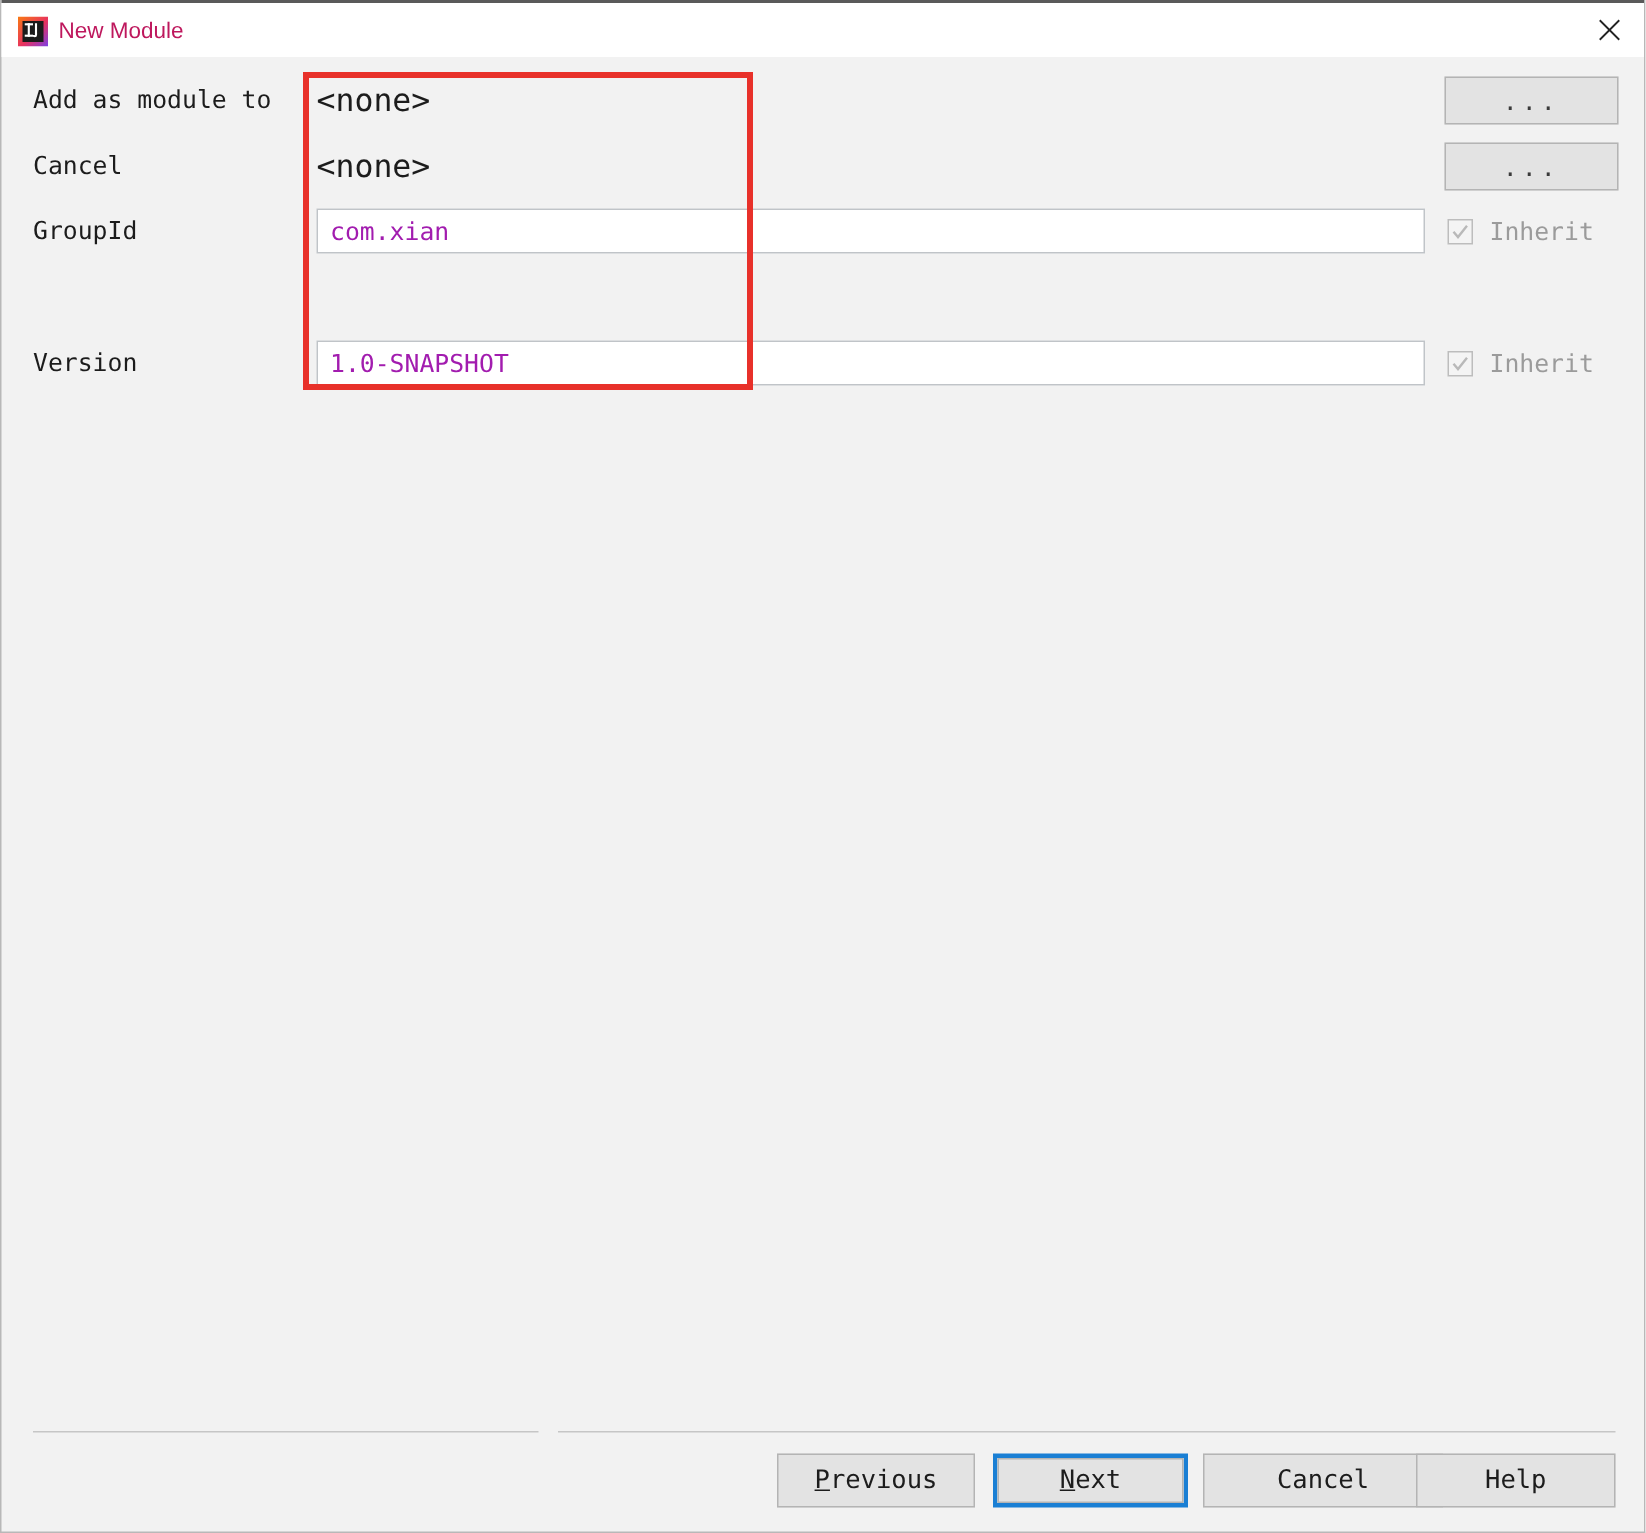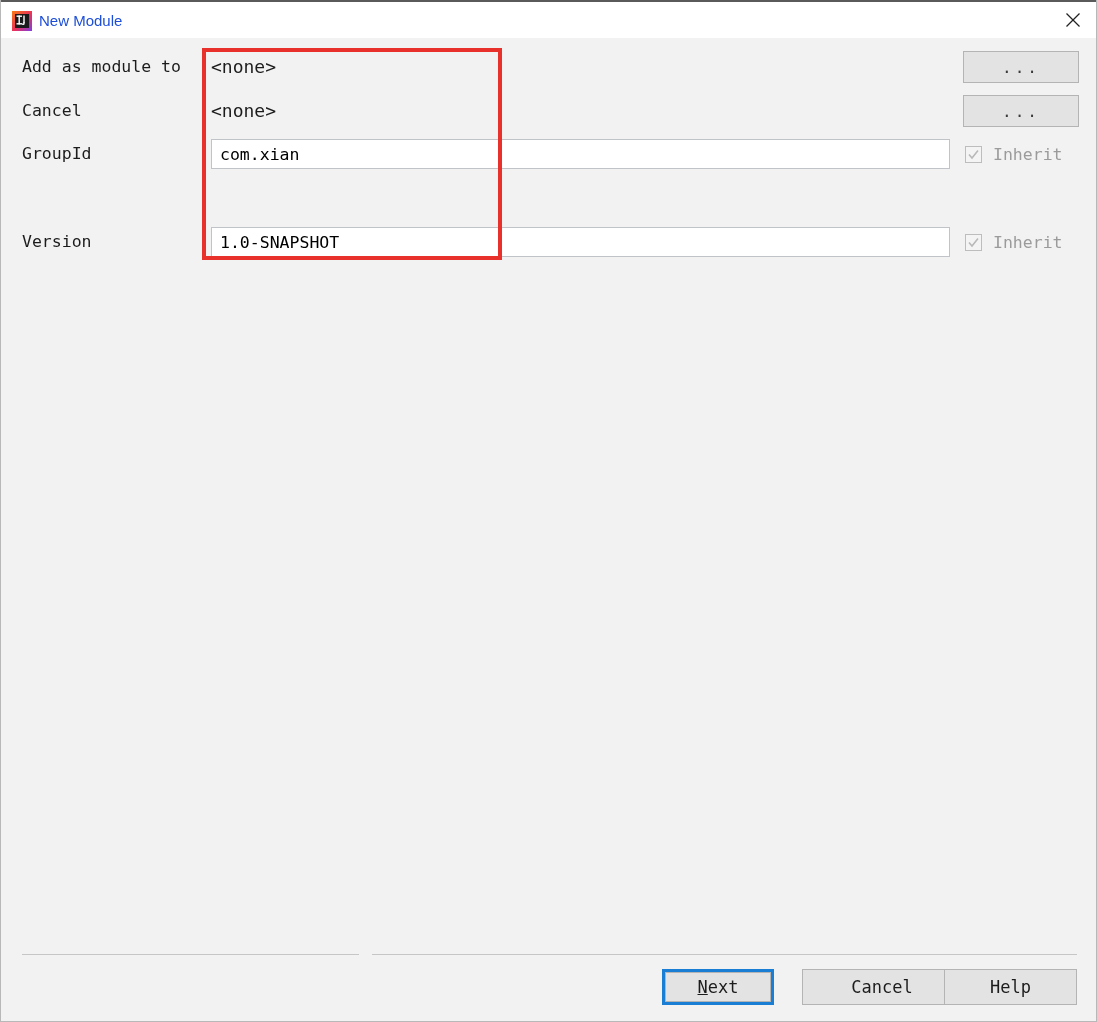--- a/index.html
+++ b/index.html
@@ -41,21 +41,21 @@
   #titlebar-icon {
     position: absolute;
     left: 11px; top: 9px;
     width: 20px; height: 20px;
   }
   #titlebar-title {
     position: absolute;
     left: 38px; top: 10px;
     font-family: "Liberation Sans", sans-serif;
     font-size: 15px;
-    color: #1d4ed8;
+    color: #be185d;
     white-space: nowrap;
   }
   #close-button {
     position: absolute;
     right: 0px; top: 0px;
     width: 46px; height: 36px;
     display: flex;
     align-items: center;
     justify-content: center;
     cursor: default;
@@ -89,36 +89,36 @@
     color: #1c1c1c;
     white-space: nowrap;
   }
   .field-static {
     position: absolute;
     left: 209px;
     top: 0;
     height: 34px;
     line-height: 34px;
     font-family: "DejaVu Sans Mono", monospace;
-    font-size: 18px;
+    font-size: 21px;
     color: #1c1c1c;
     white-space: nowrap;
   }
   .text-input {
     position: absolute;
     left: 209px;
     top: 2px;
     width: 739px;
     height: 30px;
     box-sizing: border-box;
     background: #ffffff;
     border: 1px solid #c0c4c8;
     font-family: "DejaVu Sans Mono", monospace;
     font-size: 16.5px;
-    color: #000000;
+    color: #a21caf;
     padding: 0 0 0 8px;
     outline: none;
     border-radius: 0;
   }
   .text-input.focused {
     border: 2px solid #4a90d9;
     height: 32px;
     top: 1px;
   }
 
@@ -302,22 +302,25 @@
         </span>
         <span class="inherit-label">Inherit</span>
       </div>
     </div>
 
     <div id="annotation-rect"></div>
 
     <div id="separator-left"></div>
     <div id="separator-right"></div>
 
-
-    <div class="dlg-button default" style="left:660px; width:112px;text-align:right;">
+    <div class="dlg-button" style="left:516px; width:132px;">
+      <span><span class="mn">P</span>revious</span>
+    </div>
+
+    <div class="dlg-button default" style="left:660px; width:130px;text-align:right;">
       <span class="inner">
         <span><span class="mn">N</span>ext</span>
       </span>
     </div>
 
     <div class="dlg-button" style="left:800px; width:160px;">
       <span>Cancel</span>
     </div>
 
     <div class="dlg-button" style="left:942px; width:133px;">

